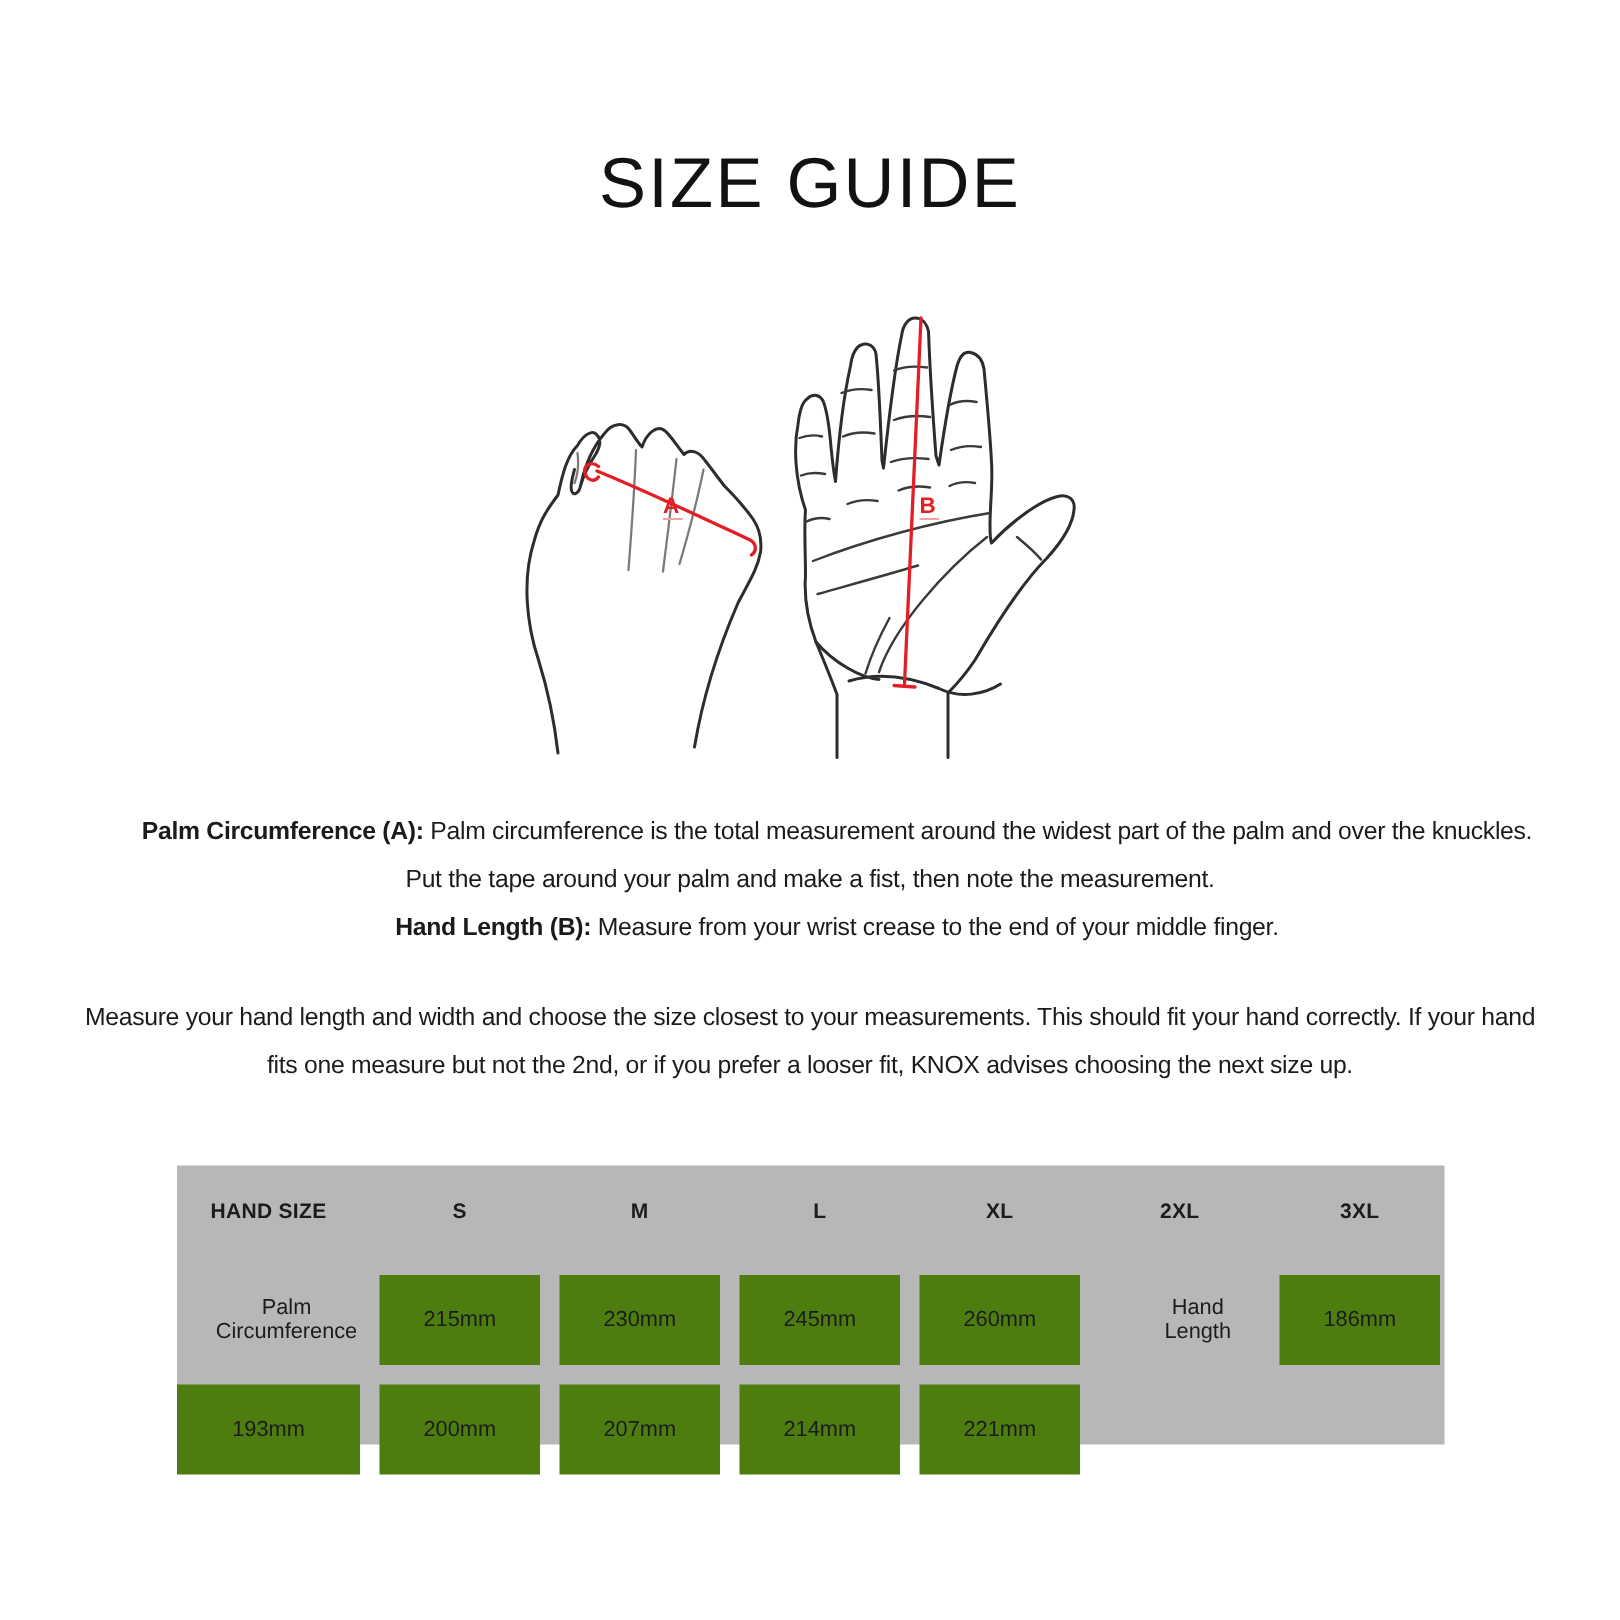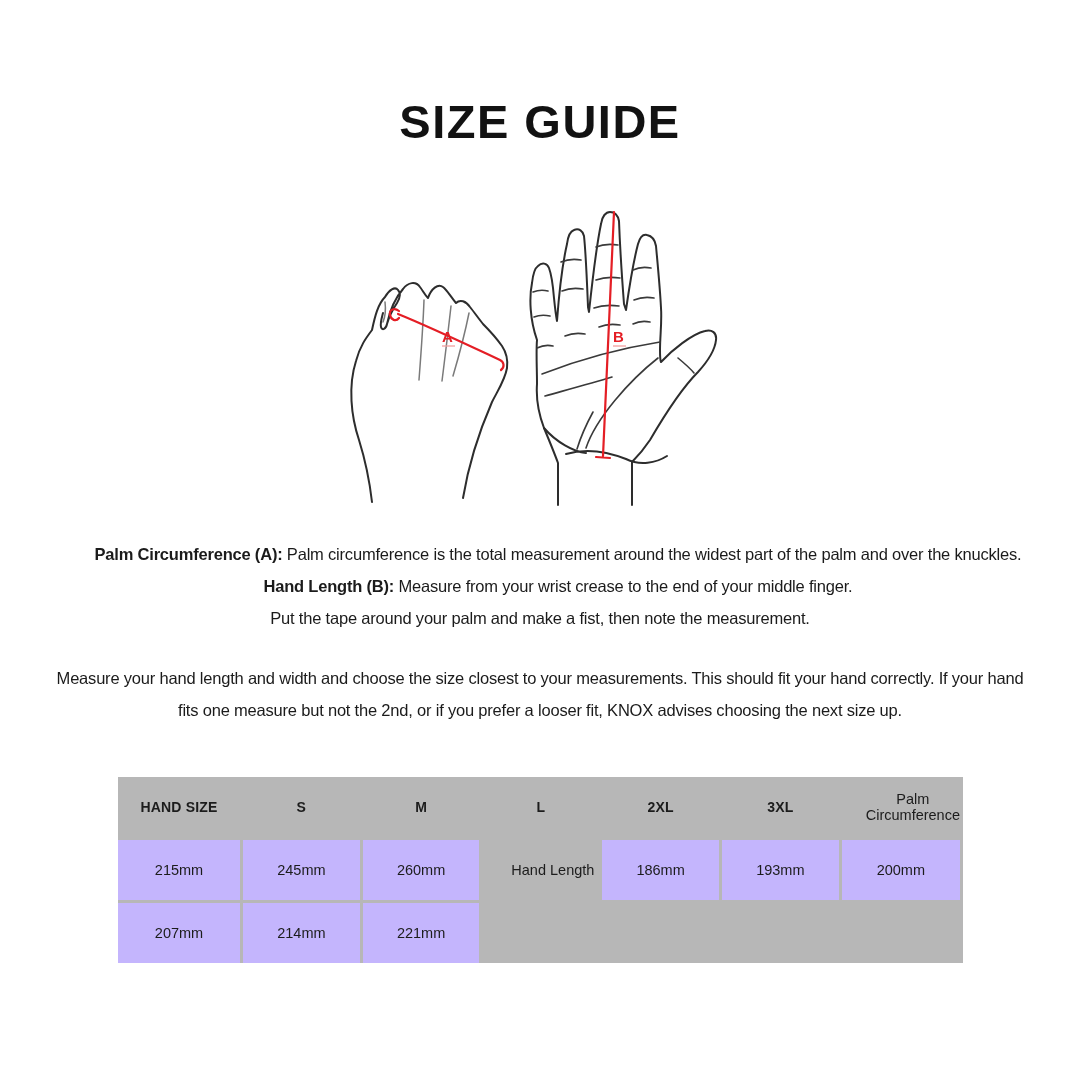--- a/index.html
+++ b/index.html
@@ -2,47 +2,47 @@
 <html><head>
 <meta charset="utf-8">
 <style>
   html,body{margin:0;padding:0;background:#ffffff;}
   body{
     width:1080px;height:1080px;position:relative;overflow:hidden;
     font-family:"Liberation Sans","DejaVu Sans",sans-serif;color:#1b1b1b;
   }
   .page-title{
     position:absolute;top:94px;left:0;width:1080px;text-align:center;
-    font-size:47px;font-weight:700;letter-spacing:1.5px;color:#121212;
+    font-size:47px;font-weight:400;letter-spacing:1.5px;color:#121212;
   }
   .hands-wrap{position:absolute;left:330px;top:190px;width:420px;height:320px;}
   .instructions{
     position:absolute;top:538px;left:0;width:1080px;text-align:center;
     font-size:16.5px;line-height:32px;letter-spacing:-0.2px;color:#1b1b1b;
   }
   .instructions .line{white-space:nowrap;}
   .instructions b{font-weight:700;margin-left:36px;}
   .note{
     position:absolute;top:662px;left:0;width:1080px;text-align:center;
     font-size:16.5px;line-height:32px;letter-spacing:-0.2px;color:#1b1b1b;
   }
   .note .line{white-space:nowrap;}
   .size-table{
     position:absolute;left:118px;top:777px;width:845px;height:186px;
     box-sizing:border-box;background:#b7b7b7;
     display:grid;grid-template-columns:122px repeat(6,1fr);
-    grid-template-rows:60px 60px 60px;gap:3px;padding:0 3px 3px 0;
+    grid-template-rows:60px 60px 60px;gap:13px;padding:0 3px 3px 0;
   }
   .size-table .cell{
     display:flex;align-items:center;justify-content:center;
     font-size:14.5px;color:#1c1c1c;
   }
   .size-table .th{font-weight:700;font-size:14px;letter-spacing:0.2px;}
   .size-table .rowlabel{font-size:14.5px;text-align:center;padding-left:24px;}
-  .size-table .val{background:#c4b5fd;}
+  .size-table .val{background:#4d7c0f;}
   
   .outline{fill:none;stroke:#2d2d2d;stroke-width:2;stroke-linecap:round;stroke-linejoin:round;}
   .crease-light{fill:none;stroke:#7a7a7a;stroke-width:1.5;stroke-linecap:round;}
   .crease-dark{fill:none;stroke:#3a3a3a;stroke-width:1.6;stroke-linecap:round;}
   .redline{fill:none;stroke:#e41e25;stroke-width:2.2;stroke-linecap:round;}
   .red-label{fill:#e41e25;font-family:"Liberation Sans",sans-serif;font-size:15px;font-weight:bold;}
   .red-underline{stroke:#f2a0a0;stroke-width:1.3;}
 </style>
 </head>
 <body>
@@ -150,39 +150,41 @@
         M 284 22 L 273 266
         M 266 267 L 280 268"></path>
       <text class="red-label" x="283" y="152">B</text>
       <line class="red-underline" x1="283" y1="156" x2="296" y2="156"></line>
     </g>
   </svg>
 </div>
 
 <div class="instructions">
   <div class="line"><b>Palm Circumference (A):</b><span> Palm circumference is the total measurement around the widest part of the palm and over the knuckles.</span></div>
+  <div class="line">Put the tape around your palm and make a fist, then note the measurement.</div>
   <div class="line"><b>Hand Length (B):</b><span> Measure from your wrist crease to the end of your middle finger.</span></div>
-  <div class="line">Put the tape around your palm and make a fist, then note the measurement.</div>
 </div>
 
 <div class="note">
   <div class="line">Measure your hand length and width and choose the size closest to your measurements. This should fit your hand correctly. If your hand</div>
   <div class="line">fits one measure but not the 2nd, or if you prefer a looser fit, KNOX advises choosing the next size up.</div>
 </div>
 
 <div class="size-table">
   <div class="cell th">HAND SIZE</div>
   <div class="cell th">S</div>
   <div class="cell th">M</div>
   <div class="cell th">L</div>
+  <div class="cell th">XL</div>
   <div class="cell th">2XL</div>
   <div class="cell th">3XL</div>
 
   <div class="cell rowlabel">Palm Circumference</div>
   <div class="cell val">215mm</div>
+  <div class="cell val">230mm</div>
   <div class="cell val">245mm</div>
   <div class="cell val">260mm</div>
 
   <div class="cell rowlabel">Hand Length</div>
   <div class="cell val">186mm</div>
   <div class="cell val">193mm</div>
   <div class="cell val">200mm</div>
   <div class="cell val">207mm</div>
   <div class="cell val">214mm</div>
   <div class="cell val">221mm</div>

